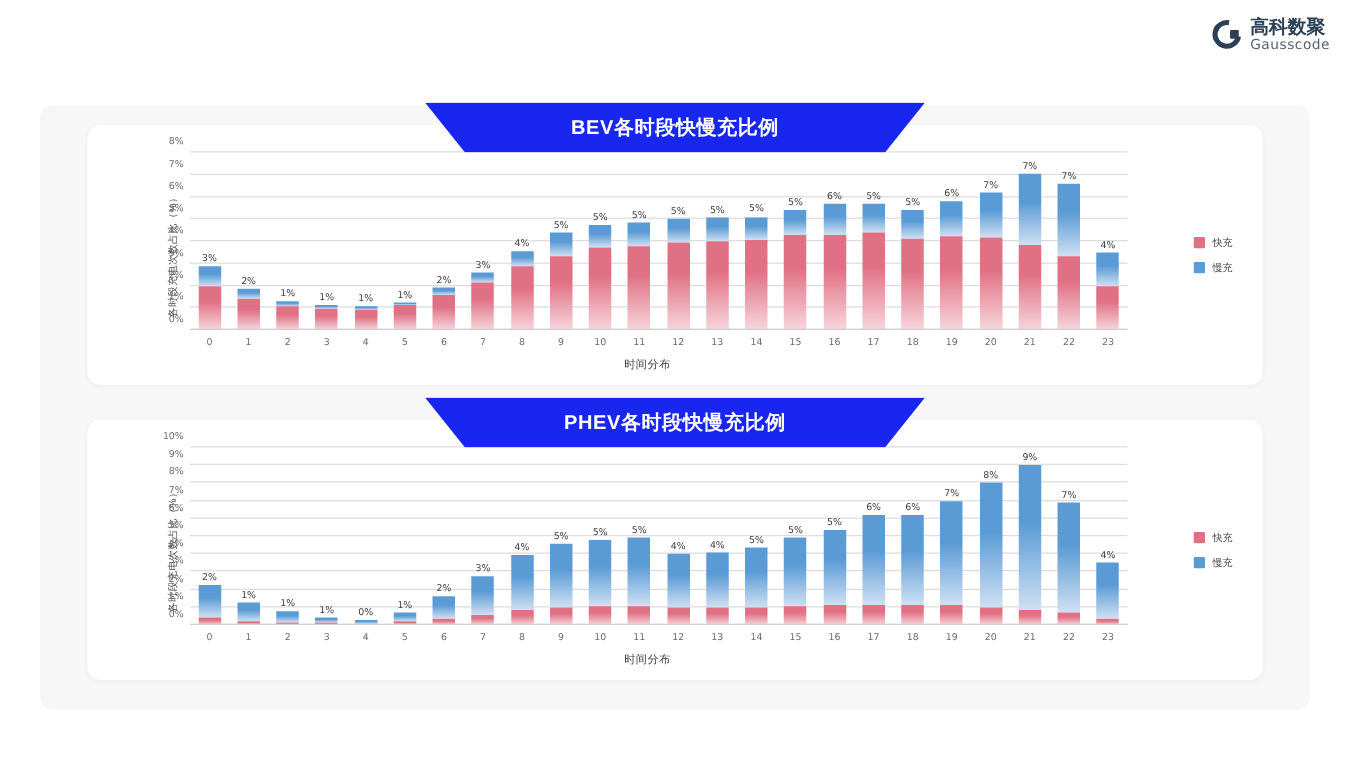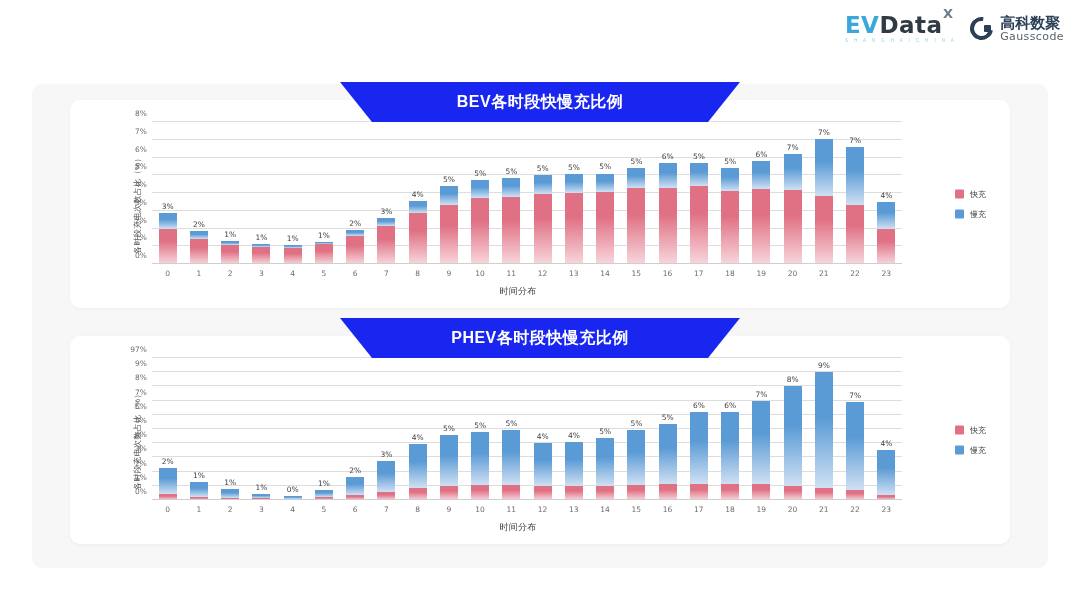--- a/index.html
+++ b/index.html
@@ -115,26 +115,20 @@
   .legend-swatch.fast { background:#e07184; }
   .legend-swatch.slow { background:#5b9bd5; }
   .legend-label { font-size:8px; color:#3f3f3f; }
 </style>
 </head>
 <body>
 
 <div class="header">
   <div class="logos">
 
-    <div class="evdata">
-      <div class="evdata-main">
-        <span class="ev">EV</span><span>Data</span><span class="x">X</span>
-      </div>
-      <div class="evdata-sub">S H A N G H A I   C H I N A</div>
-    </div>
 
     <div class="gauss">
       <div class="gauss-mark">
         <div class="ring"></div>
         <div class="dot"></div>
       </div>
       <div class="gauss-txt">
         <div class="gauss-cn">高科数聚</div>
         <div class="gauss-en">Gausscode</div>
       </div>
@@ -428,21 +422,21 @@
               <div class="gridline" style="bottom: 70%;">
                 <span class="ytick" style="bottom: 0px;">7%</span>
               </div>
               <div class="gridline" style="bottom: 80%;">
                 <span class="ytick" style="bottom: 0px;">8%</span>
               </div>
               <div class="gridline" style="bottom: 90%;">
                 <span class="ytick" style="bottom: 0px;">9%</span>
               </div>
               <div class="gridline" style="bottom: 100%;">
-                <span class="ytick" style="bottom: 0px;">97%</span>
+                <span class="ytick" style="bottom: 0px;">10%</span>
               </div>
             </div>
           <div class="bars">
               <div class="bar-slot">
                 <div class="bar" style="height: 22.5%;">
                   <span class="bar-value">2%</span>
                   <div class="seg slow" style="height: 80%;"></div>
                   <div class="seg fast" style="height: 20%;"></div>
                 </div>
               </div>

